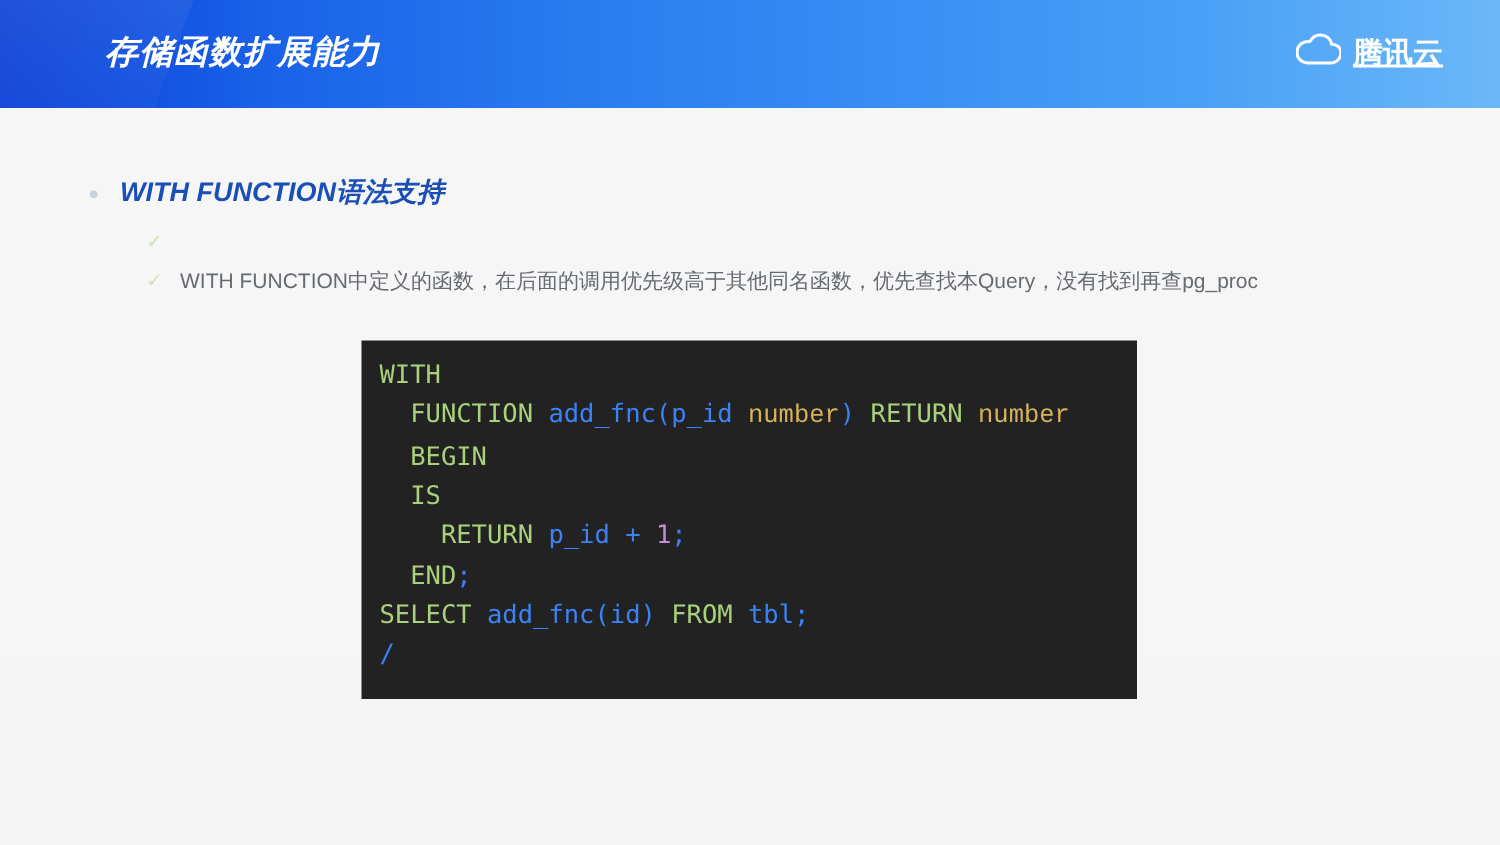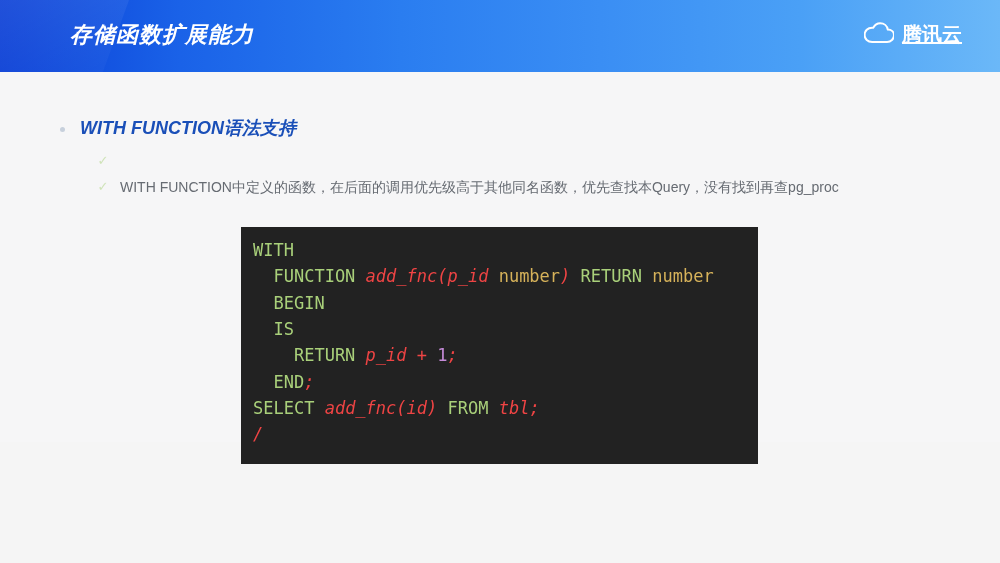--- a/index.html
+++ b/index.html
@@ -53,22 +53,22 @@
 
   .codebox {
     position: absolute; left: 241px; top: 155px;
     width: 517px;
     background: #222222; color: #e8e6e0;
     font-family: "Consolas", "Menlo", monospace;
     font-size: 17px; line-height: 1.55;
     padding: 10px 12px 16px;
   }
   .kw   { color: #a9d07a; }   
-  .ty   { color: #d6b25a; }   
-  .id   { color: #ef4444; font-style: italic; }   
+  .ty   { color: #d6b25a; font-family: Liberation Mono, monospace; }   
+  .id   { color: #3b82f6; }   
   .num  { color: #c58bd8; }
   .ln   { white-space: pre; }
   .ind1 { padding-left: 2ch; }
   .ind2 { padding-left: 4ch; }
 </style>
 </head>
 <body>
 
 <div class="slide">
 

